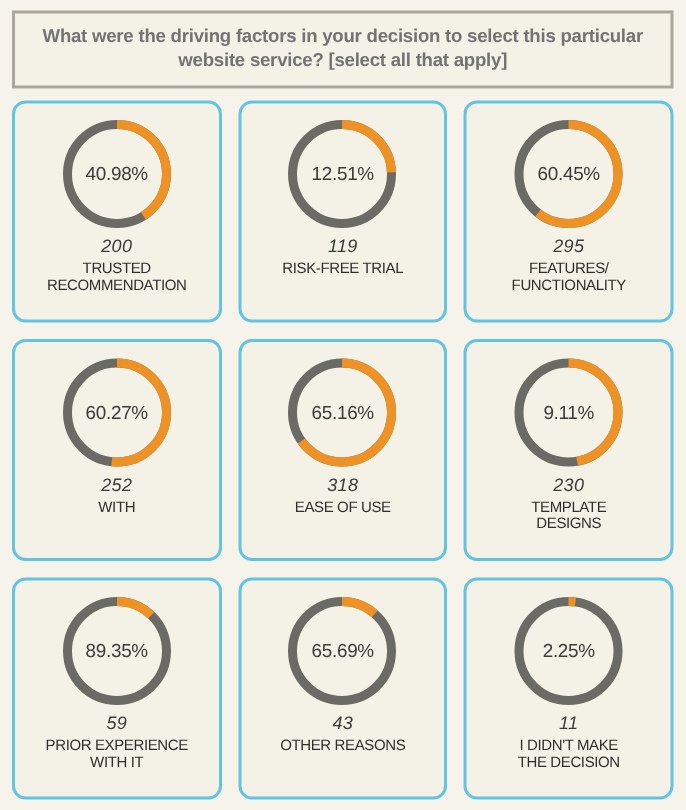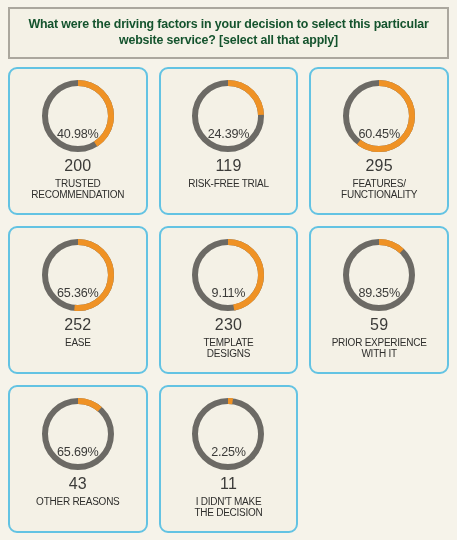--- a/index.html
+++ b/index.html
@@ -36,21 +36,21 @@
     display: flex;
     align-items: center;
     justify-content: center;
     padding: 3px 12px;
   }
   .question-text {
     font-size: 12.4px;
     font-weight: bold;
     line-height: 1.28;
     text-align: center;
-    color: #14532d;
+    color: #737373;
     letter-spacing: -0.15px;
   }
 
   
   .grid {
     display: grid;
     grid-template-columns: repeat(3, 1fr);
     grid-template-rows: repeat(3, 148px);
     column-gap: 11px;
     row-gap: 11px;
@@ -80,38 +80,39 @@
   }
   .donut-wrap svg {
     display: block;
     width: 78px;
     height: 78px;
     transform: rotate(-90deg);
   }
   .donut-pct {
     position: absolute;
     left: 0;
-    top: 18px;
+    top: 0;
     width: 78px;
     height: 78px;
     display: flex;
     align-items: center;
     justify-content: center;
     font-size: 12.6px;
     color: #3b3b39;
     letter-spacing: -0.2px;
     font-weight: normal;
   }
 
   .card-count {
-    font-size: 16px;
+    font-size: 12px;
     color: #3b3b39;
     margin-top: 3px;
     line-height: 1.05;
     letter-spacing: 0.2px;
+    font-style: italic;
   }
 
   .card-label {
     font-size: 10px;
     color: #2f2f2d;
     text-align: center;
     line-height: 1.14;
     margin-top: 3px;
     letter-spacing: -0.25px;
     white-space: pre-line;
@@ -139,21 +140,21 @@
         <div class="card-count">200</div>
         <div class="card-label">TRUSTED
 RECOMMENDATION</div>
       </div>
       <div class="card">
         <div class="donut-wrap">
           <svg viewBox="0 0 78 78" aria-hidden="true">
             <circle cx="39" cy="39" r="33" fill="none" stroke="#6c6a65" stroke-width="6"></circle>
             <circle cx="39" cy="39" r="33" fill="none" stroke="#ef9225" stroke-width="6" stroke-dasharray="50.57 156.77"></circle>
           </svg>
-          <div class="donut-pct">24.39%</div>
+          <div class="donut-pct">12.51%</div>
         </div>
         <div class="card-count">119</div>
         <div class="card-label">RISK-FREE TRIAL</div>
       </div>
       <div class="card">
         <div class="donut-wrap">
           <svg viewBox="0 0 78 78" aria-hidden="true">
             <circle cx="39" cy="39" r="33" fill="none" stroke="#6c6a65" stroke-width="6"></circle>
             <circle cx="39" cy="39" r="33" fill="none" stroke="#ef9225" stroke-width="6" stroke-dasharray="125.34 82.00"></circle>
           </svg>
@@ -162,24 +163,35 @@
         <div class="card-count">295</div>
         <div class="card-label">FEATURES/
 FUNCTIONALITY</div>
       </div>
       <div class="card">
         <div class="donut-wrap">
           <svg viewBox="0 0 78 78" aria-hidden="true">
             <circle cx="39" cy="39" r="33" fill="none" stroke="#6c6a65" stroke-width="6"></circle>
             <circle cx="39" cy="39" r="33" fill="none" stroke="#ef9225" stroke-width="6" stroke-dasharray="107.07 100.27"></circle>
           </svg>
-          <div class="donut-pct">65.36%</div>
+          <div class="donut-pct">60.27%</div>
         </div>
         <div class="card-count">252</div>
-        <div class="card-label">EASE</div>
+        <div class="card-label">WITH</div>
+      </div>
+      <div class="card">
+        <div class="donut-wrap">
+          <svg viewBox="0 0 78 78" aria-hidden="true">
+            <circle cx="39" cy="39" r="33" fill="none" stroke="#6c6a65" stroke-width="6"></circle>
+            <circle cx="39" cy="39" r="33" fill="none" stroke="#ef9225" stroke-width="6" stroke-dasharray="135.11 72.24"></circle>
+          </svg>
+          <div class="donut-pct">65.16%</div>
+        </div>
+        <div class="card-count">318</div>
+        <div class="card-label">EASE OF USE</div>
       </div>
       <div class="card">
         <div class="donut-wrap">
           <svg viewBox="0 0 78 78" aria-hidden="true">
             <circle cx="39" cy="39" r="33" fill="none" stroke="#6c6a65" stroke-width="6"></circle>
             <circle cx="39" cy="39" r="33" fill="none" stroke="#ef9225" stroke-width="6" stroke-dasharray="97.72 109.62"></circle>
           </svg>
           <div class="donut-pct">9.11%</div>
         </div>
         <div class="card-count">230</div>

